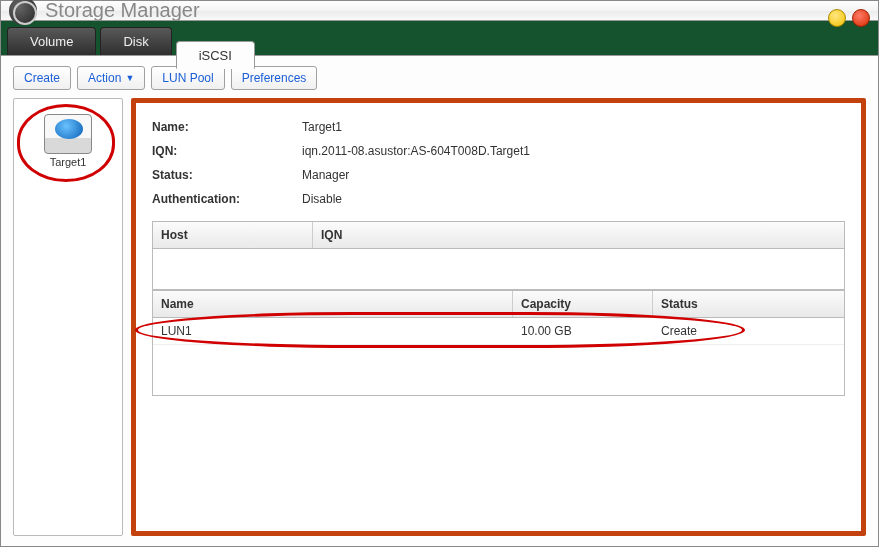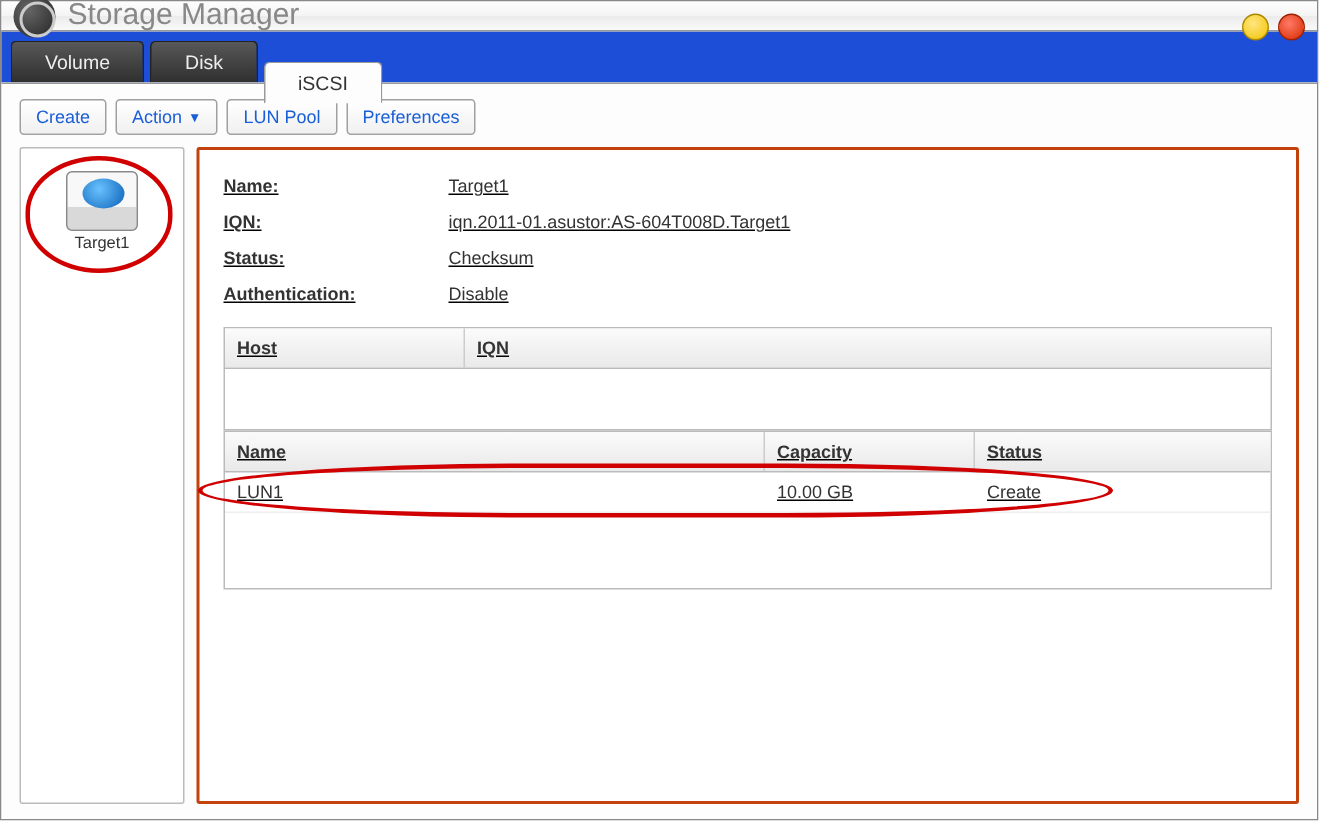--- a/index.html
+++ b/index.html
@@ -57,21 +57,21 @@
   .circle-btn {
     width: 18px; height: 18px;
     border-radius: 50%;
     border: 1px solid #aa8800;
     display:inline-block;
     cursor:pointer;
   }
   .minimize-btn { background: radial-gradient(circle at 40% 35%, #ffe680, #f2c200); }
   .close-btn { background: radial-gradient(circle at 40% 35%, #ff7a66, #d62a00); border-color:#a02000;}
   .tabs {
-    background: #1d4ed8;
+    background: #14532d;
     display: flex;
     padding: 6px 6px 0 6px;
     gap: 4px;
     height: 34px;
   }
   .tab {
     padding: 6px 22px;
     border-radius: 4px 4px 0 0;
     background: linear-gradient(to bottom,#585858,#2f2f2f);
     color: #eee;
@@ -151,26 +151,25 @@
   .drive-icon::before{
     content:"";
     position:absolute;
     left:10px;top:4px;width:28px;height:20px;
     background:radial-gradient(circle at 40% 35%,#69c2ff,#0a5fb5);
     border-radius:50%;
   }
   .target-label{ font-size:11px;color:#333;}
   .detail-panel{
     flex:1;
-    border:2px solid #c2410c;
+    border:5px solid #c2410c;
     border-radius:2px;
     background:#fff;
     padding:12px 16px;
     position:relative;
-    text-decoration:underline;
   }
   .info-row{
     display:flex;
     padding:5px 0;
     font-size:12px;
   }
   .info-label{
     width:150px;
     font-weight:bold;
     color:#333;
@@ -285,25 +284,25 @@
       </div>
 
       <div class="detail-panel">
 
         <div class="info-row">
           <div class="info-label">Name:</div>
           <div class="info-value">Target1</div>
         </div>
         <div class="info-row">
           <div class="info-label">IQN:</div>
-          <div class="info-value">iqn.2011-01.asustor:AS-604T008D.Target1</div>
+          <div class="info-value">iqn.2011-08.asustor:AS-604T008D.Target1</div>
         </div>
         <div class="info-row">
           <div class="info-label">Status:</div>
-          <div class="info-value">Checksum</div>
+          <div class="info-value">Manager</div>
         </div>
         <div class="info-row">
           <div class="info-label">Authentication:</div>
           <div class="info-value">Disable</div>
         </div>
 
         <div class="sub-table">
           <div class="sub-table-head">
             <div class="sub-th host-col">Host</div>
             <div class="sub-th iqn-col">IQN</div>

